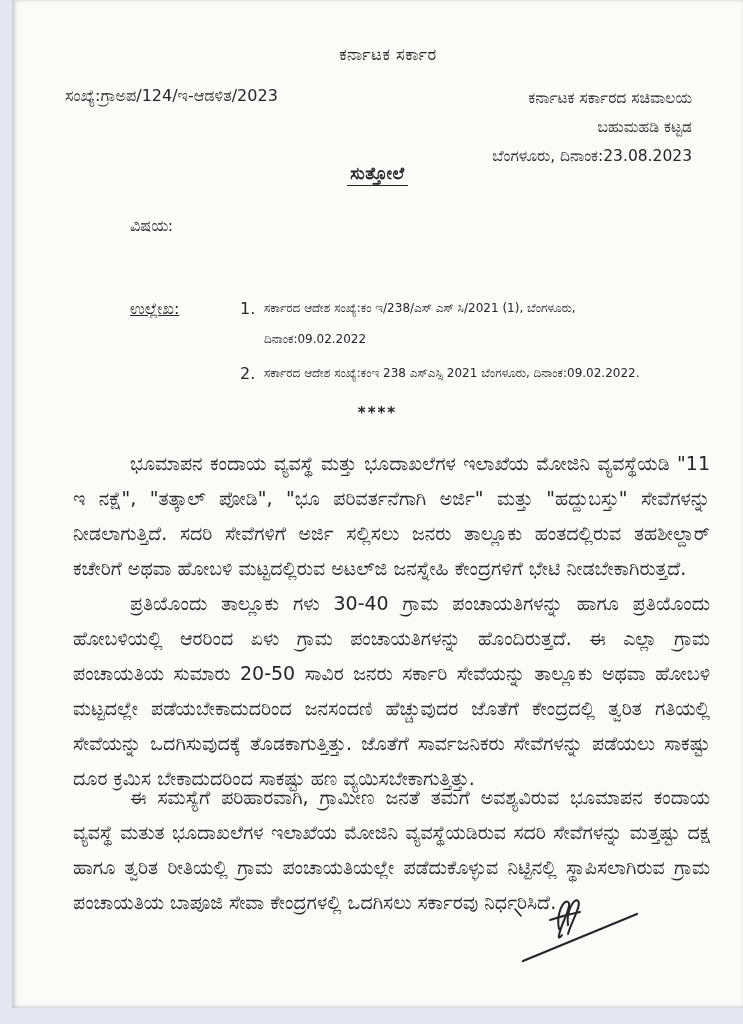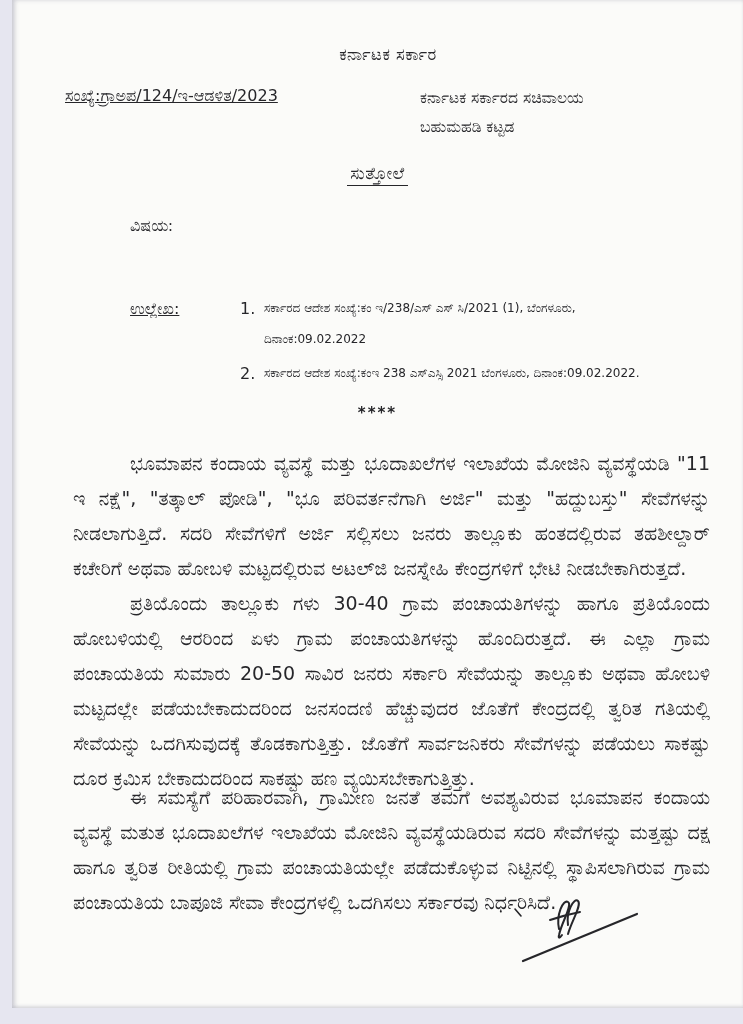--- a/index.html
+++ b/index.html
@@ -15,26 +15,26 @@
     color:var(--ink);
   }
   .paper{
     position:absolute;left:12px;top:0;right:0;bottom:16px;
     background:var(--paper);
     box-shadow:inset 3px 0 4px rgba(110,110,135,.30), inset 0 -2px 3px rgba(110,110,135,.12);
   }
   .abs{position:absolute;}
   .center{left:0;right:0;text-align:center;}
   .org-title{top:45px;font-size:16.5px;letter-spacing:.5px;padding-left:21px;}
-  .letter-no{left:53px;top:86px;font-size:16px;white-space:nowrap;text-decoration:underline;}
-  .address{top:84px;left:408px;width:272px;text-align:left;font-size:15.5px;line-height:29px;}
+  .letter-no{left:53px;top:86px;font-size:16px;white-space:nowrap;}
+  .address{top:84px;left:408px;width:272px;text-align:right;font-size:15.5px;line-height:29px;}
   .address .line{display:block;}
   .circ-title-wrap{top:163px;}
   .circ-title{
-    display:inline-block;font-size:17px;font-weight:400;
+    display:inline-block;font-size:17px;font-weight:700;
     border-bottom:1.6px solid var(--ink);padding:0 3px 2px 3px;letter-spacing:.5px;text-align:right;
   }
   .subject-row{left:118px;top:207px;display:flex;align-items:flex-start;}
   .subject-label{width:62px;flex:0 0 auto;font-size:16px;line-height:38px;font-family:Liberation Serif, serif;}
   .subject-text{margin-left:38px;width:432px;font-size:16px;line-height:38px;text-align:justify;}
   .ref-row{left:118px;top:293px;display:flex;align-items:flex-start;}
   .ref-label{width:72px;flex:0 0 auto;font-size:16px;line-height:31px;text-decoration:underline;}
   .ref-list{margin-left:38px;width:428px;}
   .ref-item{display:flex;margin-bottom:3px;}
   .ref-num{flex:0 0 24px;font-size:16px;line-height:31px;}
@@ -53,20 +53,21 @@
 
 <div class="paper">
 
   <div class="abs center org-title">ಕರ್ನಾಟಕ ಸರ್ಕಾರ</div>
 
   <div class="abs letter-no">ಸಂಖ್ಯೆ:ಗ್ರಾಅಪ/124/ಇ-ಆಡಳಿತ/2023</div>
 
   <div class="abs address">
     <span class="line">ಕರ್ನಾಟಕ ಸರ್ಕಾರದ ಸಚಿವಾಲಯ</span>
     <span class="line">ಬಹುಮಹಡಿ ಕಟ್ಟಡ</span>
+    <span class="line">ಬೆಂಗಳೂರು, ದಿನಾಂಕ:23.08.2023</span>
   </div>
 
   <div class="abs center circ-title-wrap">
     <span class="circ-title">ಸುತ್ತೋಲೆ</span>
   </div>
 
   <div class="abs subject-row">
     <div class="subject-label">ವಿಷಯ:</div>
   </div>
 

